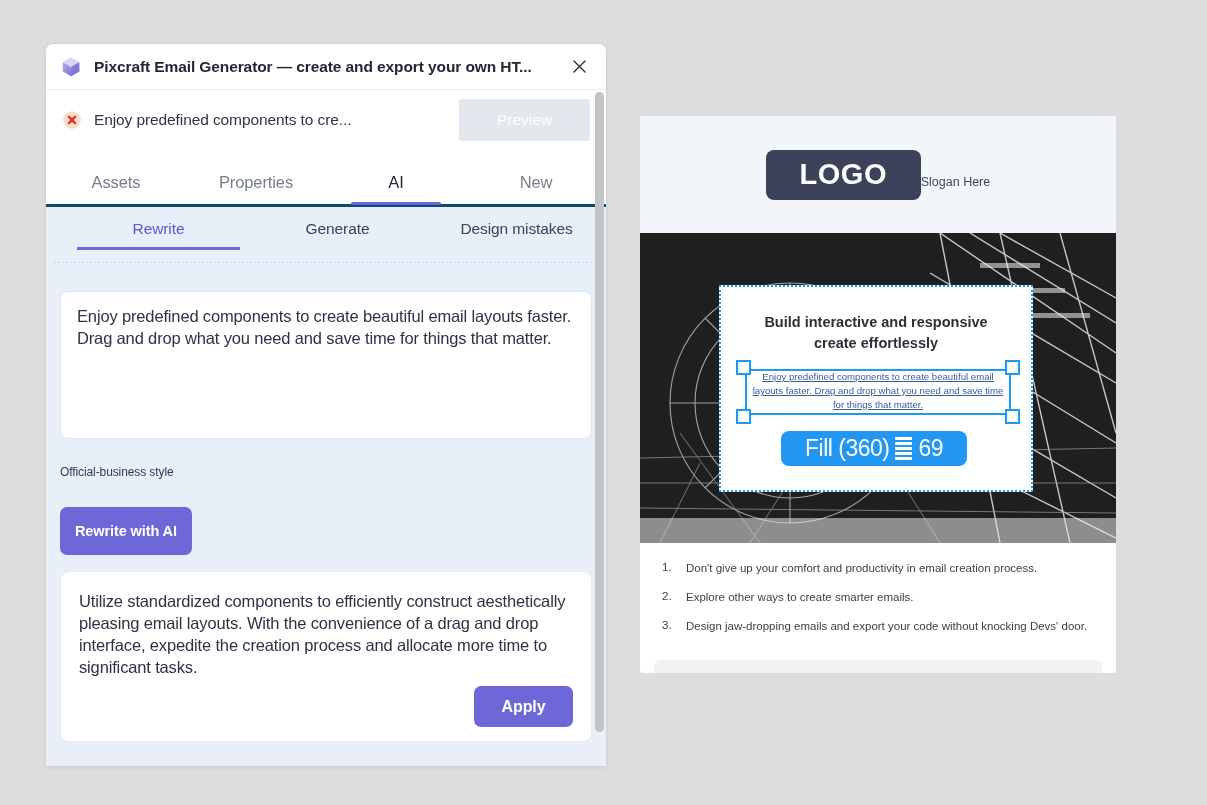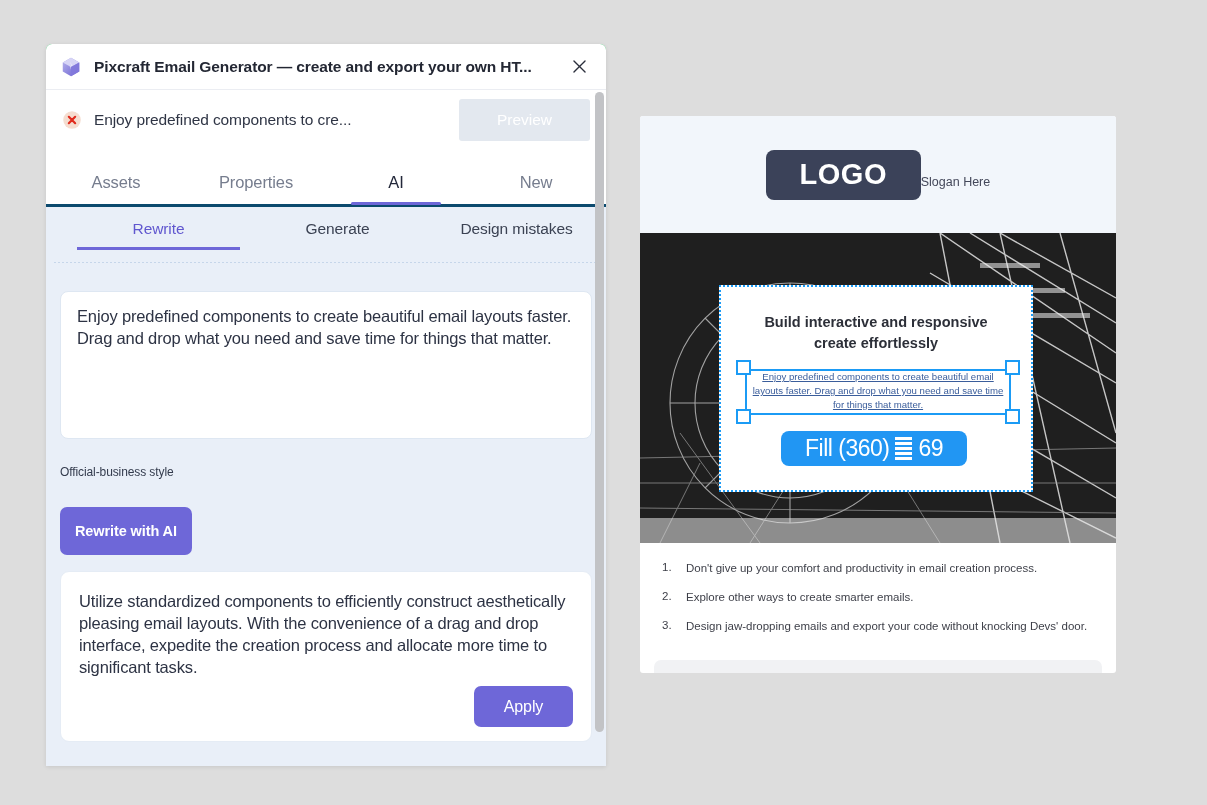--- a/index.html
+++ b/index.html
@@ -150,21 +150,21 @@
     position: relative;
   }
   #result-text {
     font-size: 16.5px; line-height: 1.34; color: #2d3344;
     letter-spacing: -0.15px;
   }
   #apply-btn {
     position: absolute; right: 18px; bottom: 14px;
     background: #6e67d8; color: #fff; border: none;
     border-radius: 7px; height: 41px; width: 99px;
-    font-size: 16px; font-family: inherit; font-weight: 400;
+    font-size: 16px; font-family: inherit; font-weight: 700;
     cursor: pointer; letter-spacing: -0.1px;
   }
 
   
   #scroll-track {
     position: absolute; right: 0; top: 46px;
     width: 13px; height: 676px;
     background: transparent;
   }
   #scroll-thumb {

